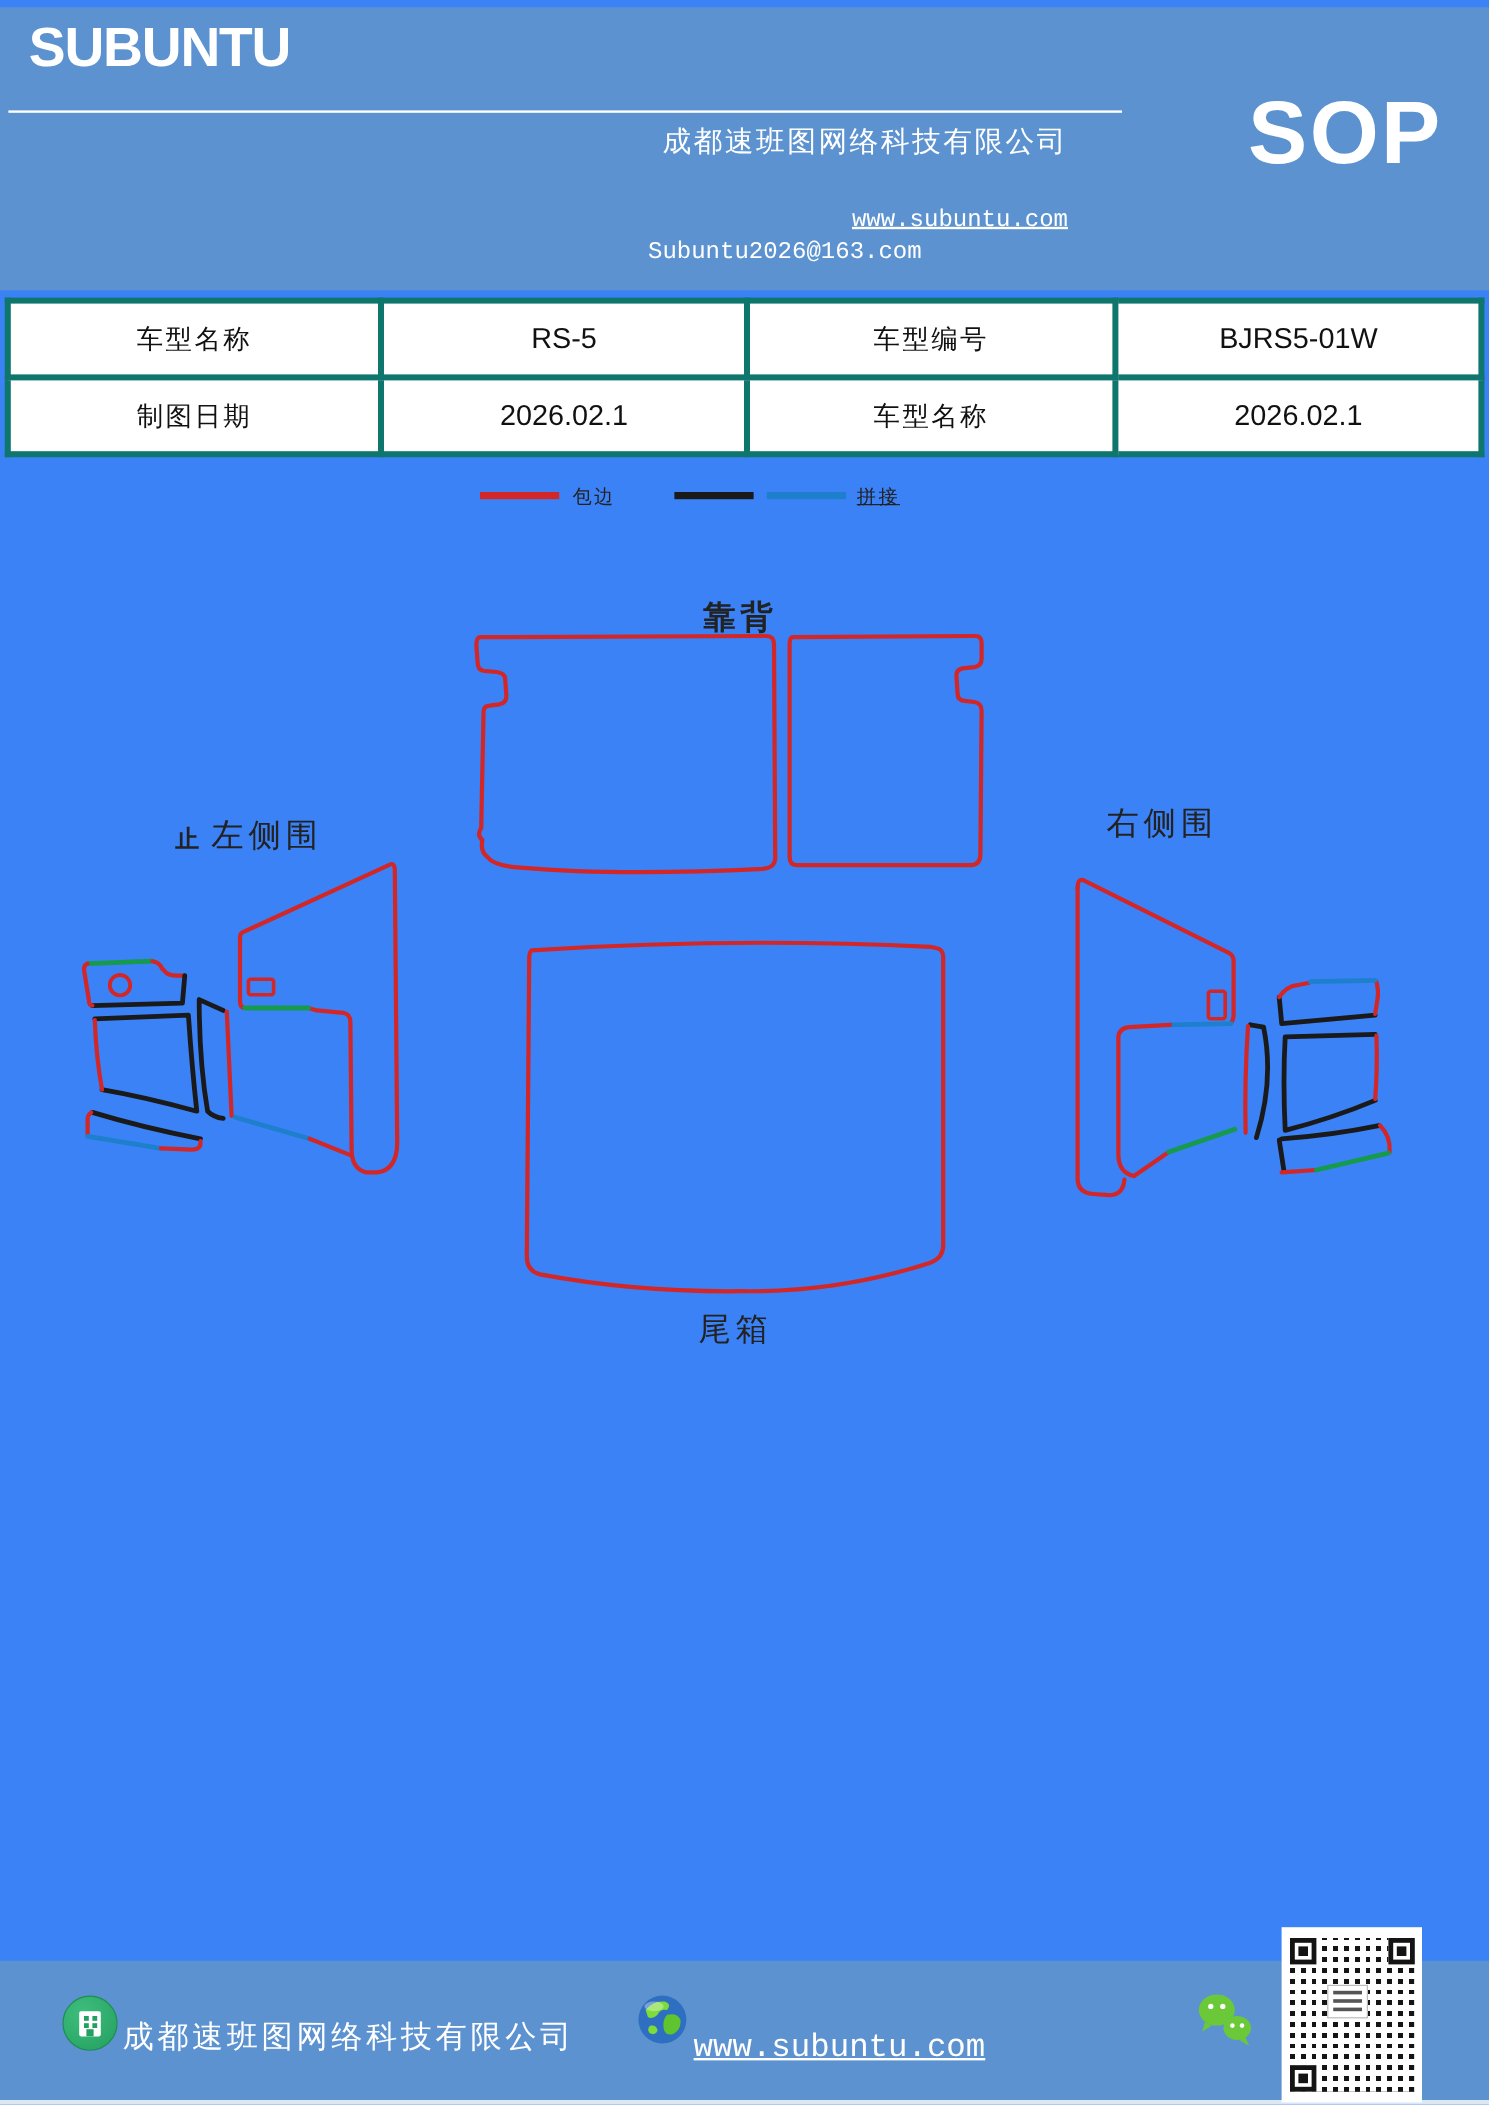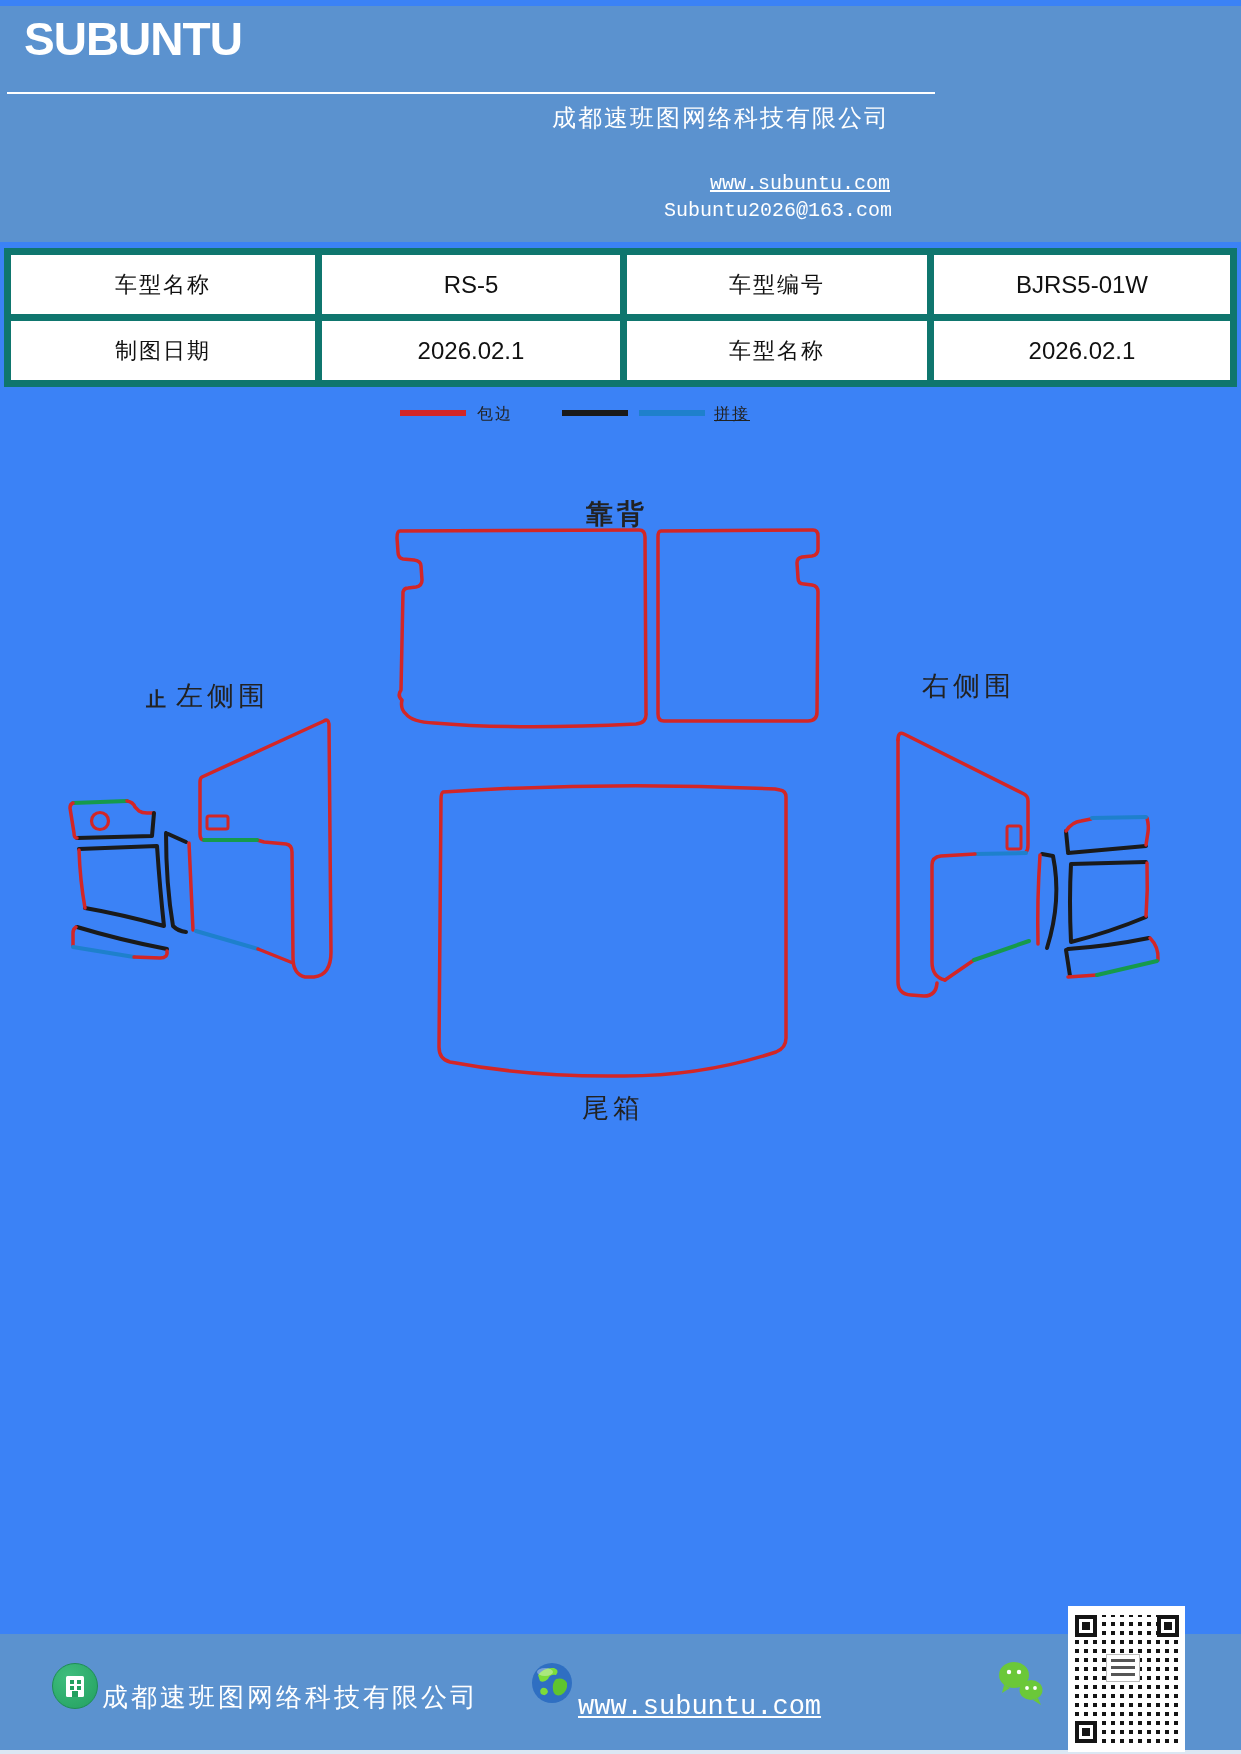--- a/index.html
+++ b/index.html
@@ -12,29 +12,29 @@
   #top-band{position:absolute;left:0;top:6px;width:1241px;height:236px;background:#5b92cf;}
   #logo{position:absolute;left:24px;top:12px;color:#ffffff;font-size:46px;font-weight:bold;
         letter-spacing:-1px;}
   #head-rule{position:absolute;left:7px;top:92px;width:928px;height:2px;background:#ffffff;}
   #head-company{position:absolute;left:440px;top:102px;width:450px;text-align:right;color:#ffffff;
         font-size:24px;letter-spacing:2px;}
   #doc-title{position:absolute;left:27px;top:150px;color:#ffffff;font-size:38px;font-weight:600;
         letter-spacing:3px;}
   #head-site{position:absolute;left:540px;top:172px;width:350px;text-align:right;color:#ffffff;
         font-size:20px;text-decoration:underline;}
-  #head-mail{position:absolute;left:540px;top:199px;width:352px;text-align:right;color:#ffffff;
+  #head-mail{position:absolute;left:540px;top:199px;width:352px;text-align:left;color:#ffffff;
         font-size:20px;}
   #sop{position:absolute;left:1040px;top:74px;color:#ffffff;font-size:74px;font-weight:bold;
         letter-spacing:2px;line-height:1;}
 
   
   #info-table{position:absolute;left:4px;top:248px;width:1233px;border-collapse:collapse;
         table-layout:fixed;}
-  #info-table td{border:7px solid #0f766e;height:57px;text-align:center;vertical-align:middle;
+  #info-table td{border:5px solid #0f766e;height:57px;text-align:center;vertical-align:middle;
         color:#111;background:#fff;}
   #info-table td.lab{font-family:"Liberation Serif",serif;font-size:22px;letter-spacing:2px;}
   #info-table td.val{font-size:24px;}
 
   
   .dlabel{position:absolute;color:#222222;font-size:27px;letter-spacing:4px;}
   .llabel{position:absolute;color:#222222;font-size:16px;letter-spacing:2px;}
   #svg-diagram{position:absolute;left:0;top:0;width:1241px;height:1754px;}
 
   
@@ -67,20 +67,21 @@
 <body>
 
 <div id="page">
 
   <div id="top-band"></div>
   <div id="logo">SUBUNTU</div>
   <div id="head-rule"></div>
   <div id="head-company" class="serif">成都速班图网络科技有限公司</div>
   <div id="head-site" class="mono">www.subuntu.com</div>
   <div id="head-mail" class="mono">Subuntu2026@163.com</div>
+  <div id="sop">SOP</div>
 
   <table id="info-table">
     <colgroup>
         <col style="width:311px">
         <col style="width:305px">
         <col style="width:307px">
         <col>
       </colgroup>
     <tbody>
         <tr>

